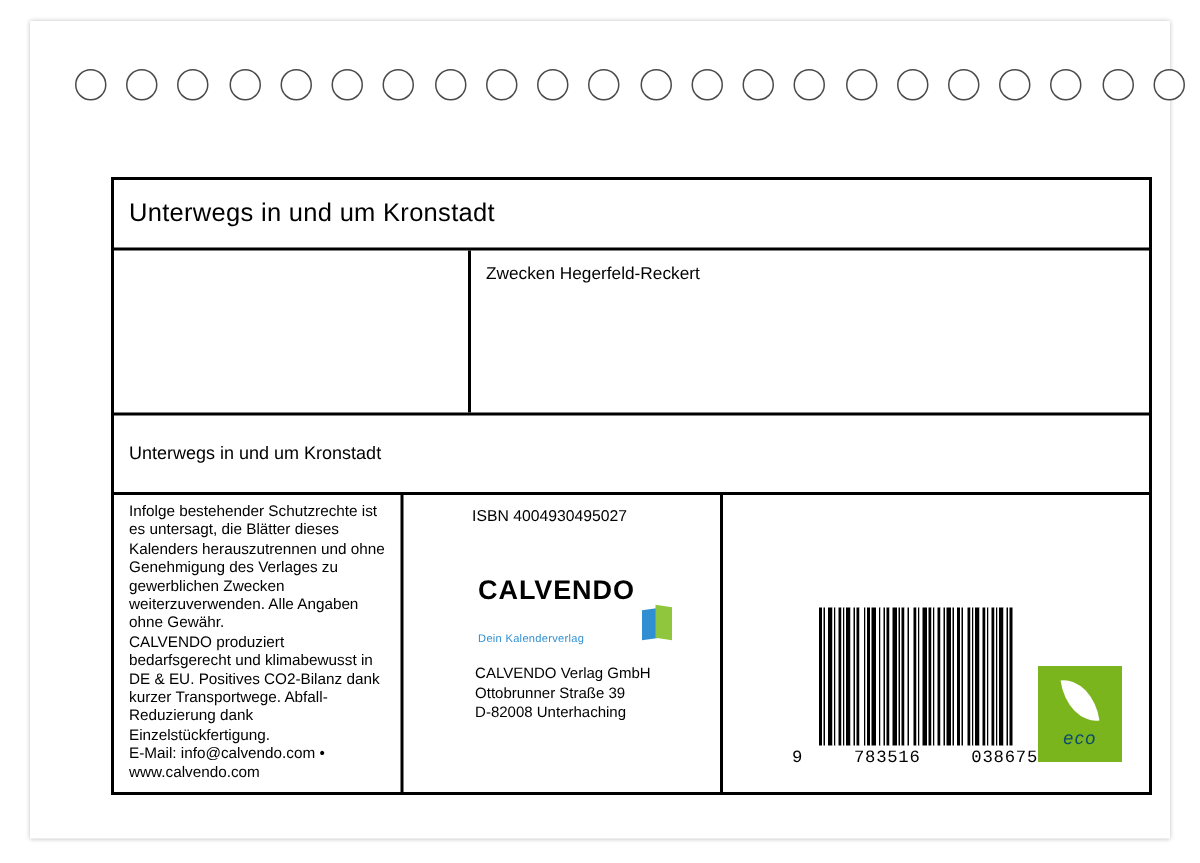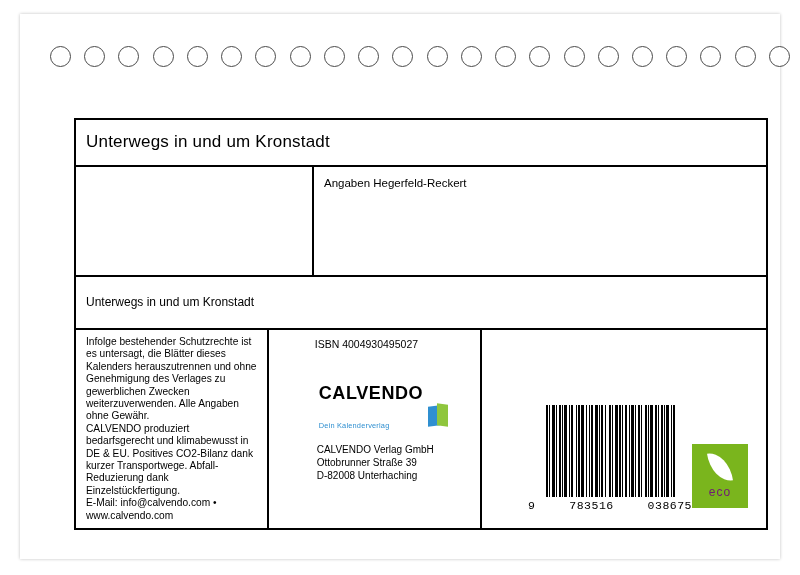--- a/index.html
+++ b/index.html
@@ -230,23 +230,24 @@
   }
   .eco-leaf {
     width: 22px;
     height: 30px;
     background: #ffffff;
     border-radius: 0 100% 0 100%;
     transform: rotate(-8deg);
     margin-bottom: 3px;
   }
   .eco-text {
-    color: #701a75;
+    color: #0c4a6e;
     font-size: 12px;
     letter-spacing: 1px;
+    font-style: italic;
   }
 </style>
 </head>
 <body>
 
 <div class="page">
   <div class="sheet">
 
     <div class="spiral">
       <span class="hole"></span>
@@ -277,21 +278,21 @@
 
       <div class="row row-title">
         <div class="cell c-right">
           <div class="title-text">Unterwegs in und um Kronstadt</div>
         </div>
       </div>
 
       <div class="row row-author">
         <div class="cell c-left vline"></div>
         <div class="cell c-right" style="justify-content:flex-start; padding-top:10px;">
-          <div class="author-text">Angaben Hegerfeld-Reckert</div>
+          <div class="author-text">Zwecken Hegerfeld-Reckert</div>
         </div>
       </div>
 
       <div class="row row-article">
         <div class="cell c-right">
           <div class="subtitle-text">Unterwegs in und um Kronstadt</div>
         </div>
       </div>
 
       <div class="row row-bottom">

